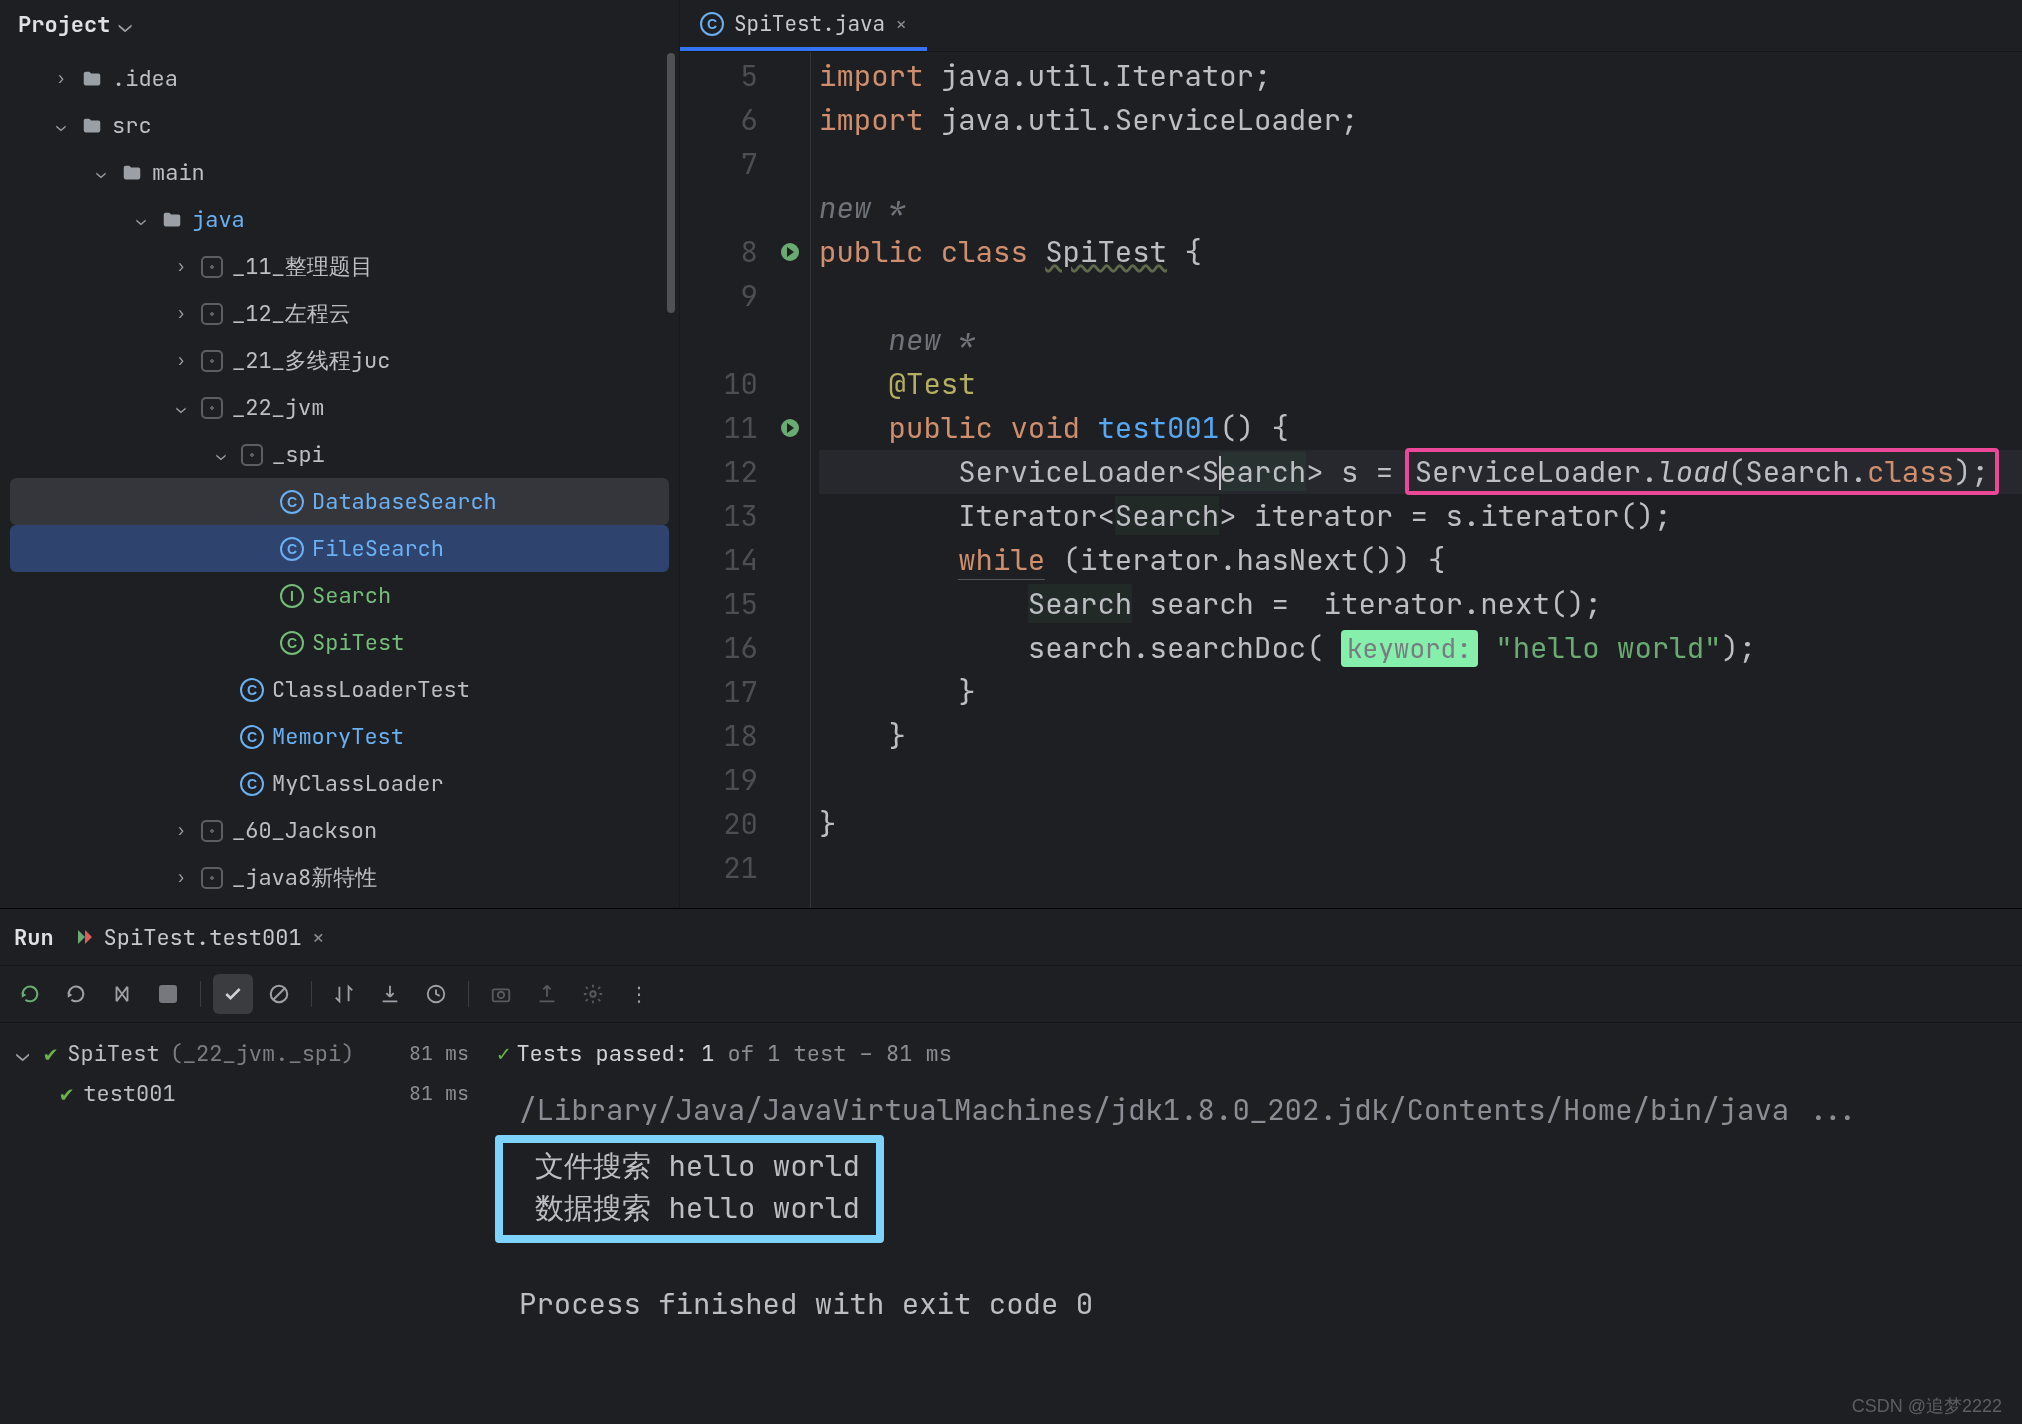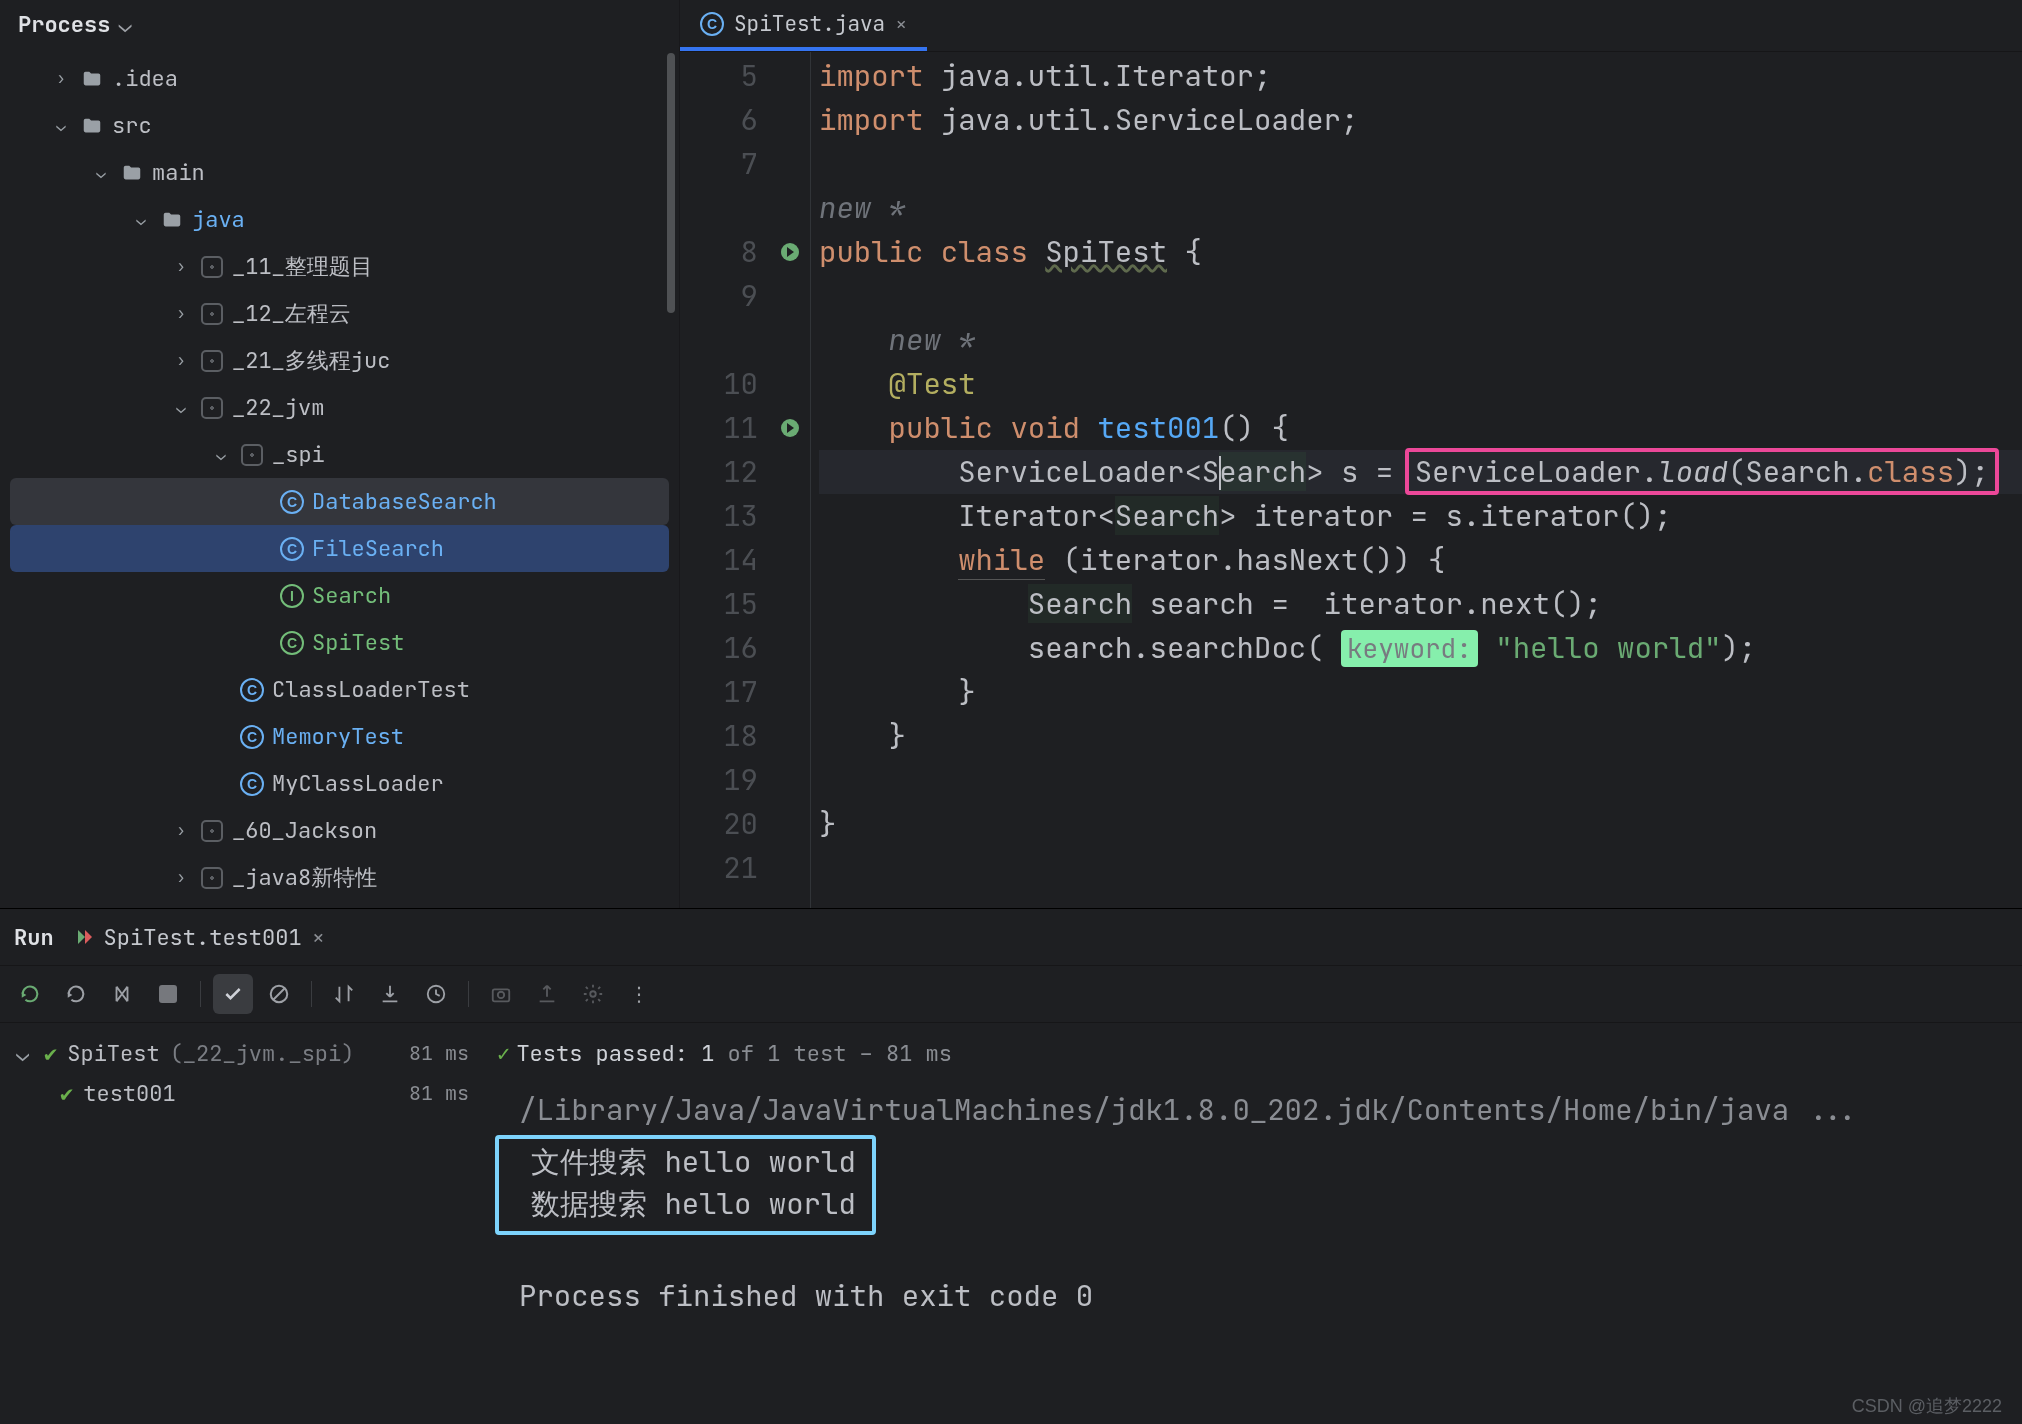--- a/index.html
+++ b/index.html
@@ -79,34 +79,34 @@
   .test-row{display:flex;align-items:center;height:40px;gap:10px;}
   .test-caret{width:18px;color:#9aa0a6;}
   .pass{color:#6ab04c;}
   .muted{color:#7a7d83;}
   .test-time{margin-left:auto;color:#8a8d93;font-size:20px;}
   .console-col{flex:1;padding:10px 0 0 12px;font-size:29px;line-height:42px;}
   .status-line{color:#8a8d93;font-family:-apple-system,"Segoe UI",sans-serif;font-size:22px;margin-bottom:14px;}
   .status-line .ok{color:#6ab04c;}
   .console-text{color:#bcbec4;white-space:pre;margin-left:22px;}
   .jdk{color:#8a8d93;}
-  .out-redbox{display:inline-block;border:4px solid #7dd3fc;border-radius:4px;padding:2px 16px 6px 10px;margin-top:4px;margin-left:-2px;}
+  .out-redbox{display:inline-block;border:8px solid #7dd3fc;border-radius:4px;padding:2px 16px 6px 10px;margin-top:4px;margin-left:-2px;}
   .watermark{position:fixed;right:20px;bottom:6px;font-family:-apple-system,sans-serif;font-size:18px;color:#5b5e63;}
   .cursor{position:relative;}
   .cursor::after{content:"";position:absolute;left:0;top:4px;width:2px;height:34px;background:#bcbec4;}
 </style>
 </head>
 <body>
 
 <div class="app">
   <div class="top">
 
     <div class="project-panel">
       <div class="project-header">
-        <span>Process</span>
+        <span>Project</span>
         <span style="color:#9da0a6">⌄</span>
       </div>
       <div class="project-tree" id="project-tree">
         <div class="tree-scrollbar"></div>
       <div class="tree-row" style="--indent: 40px;">
             <span class="caret">›</span>
             <span class="ico folder-ico">
               <svg width="22" height="22" viewBox="0 0 24 24">
                 <path d="M3 6a2 2 0 012-2h4l2 2h8a2 2 0 012 2v9a2 2 0 01-2 2H5a2 2 0 01-2-2V6z"></path>
               </svg>

